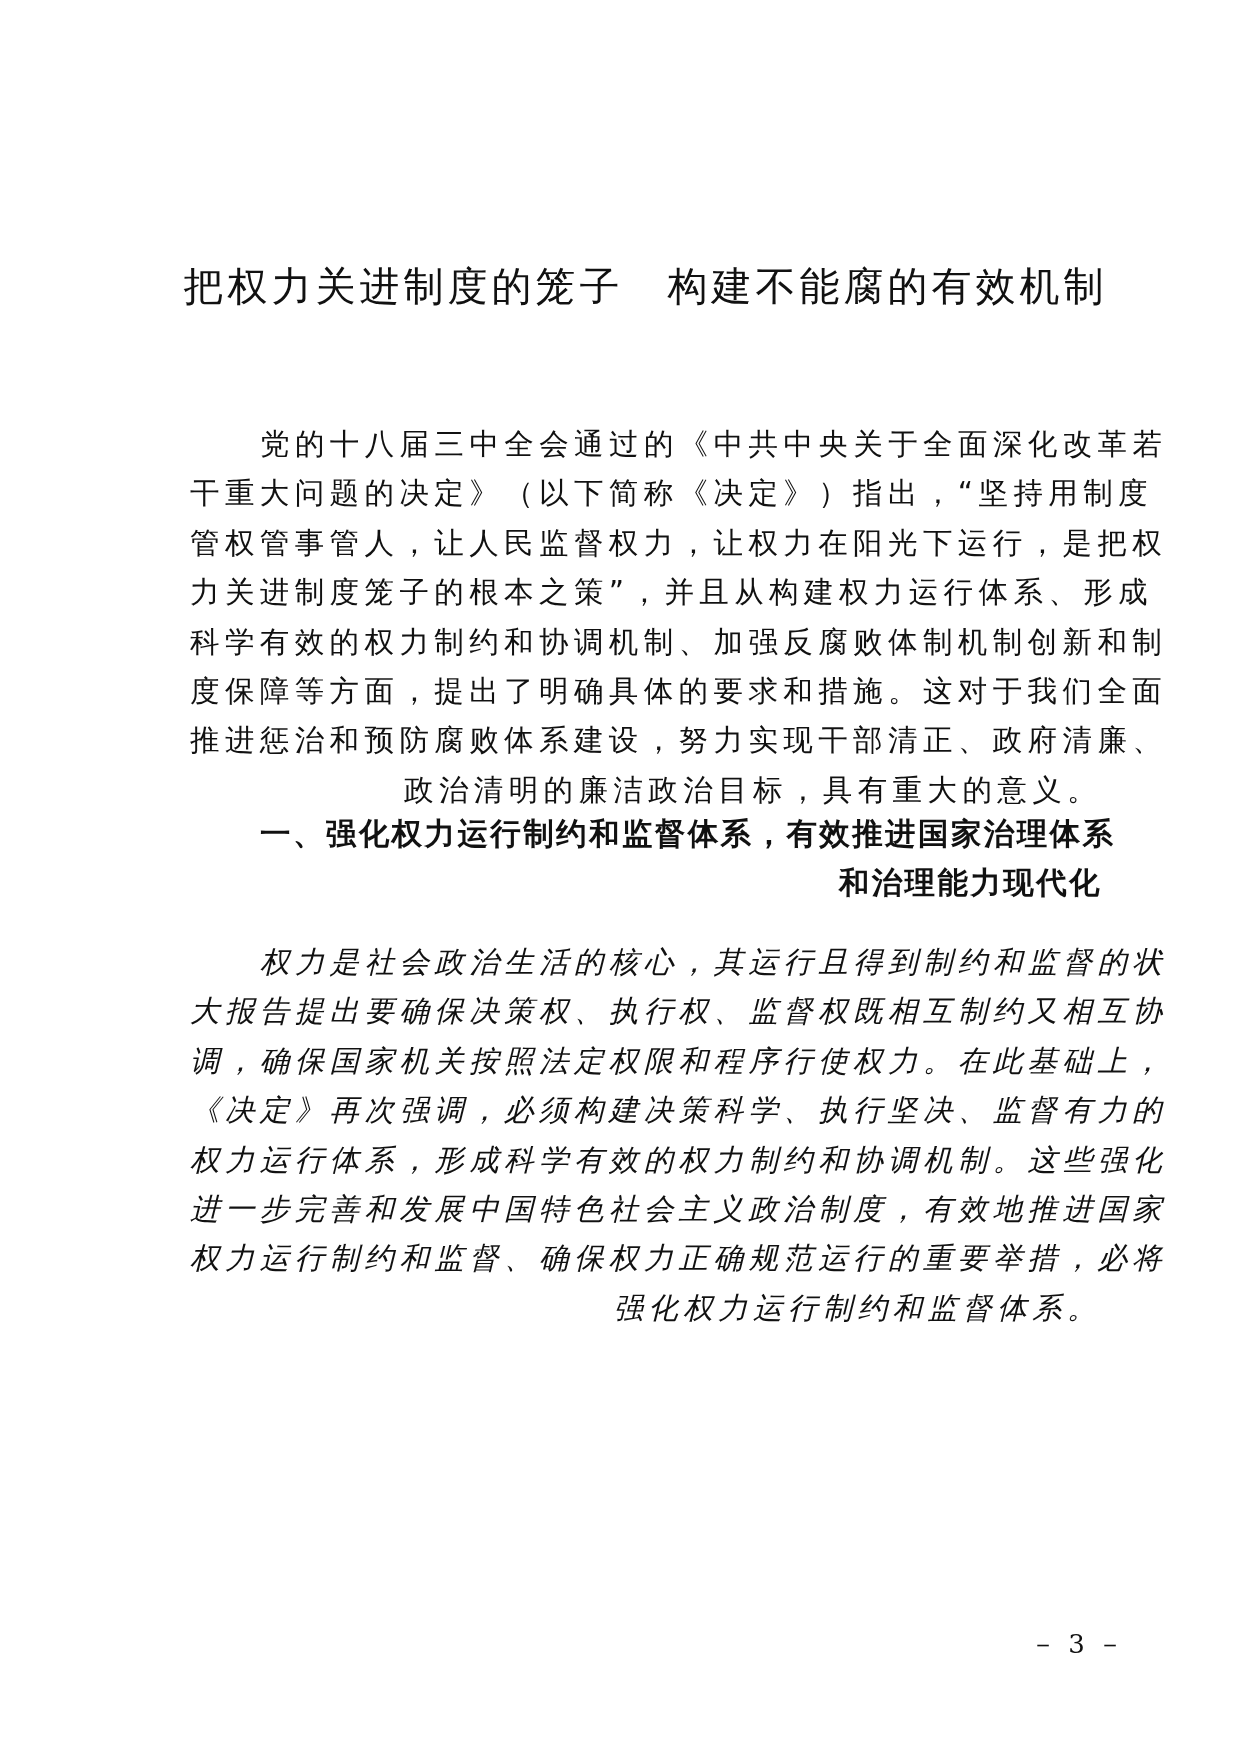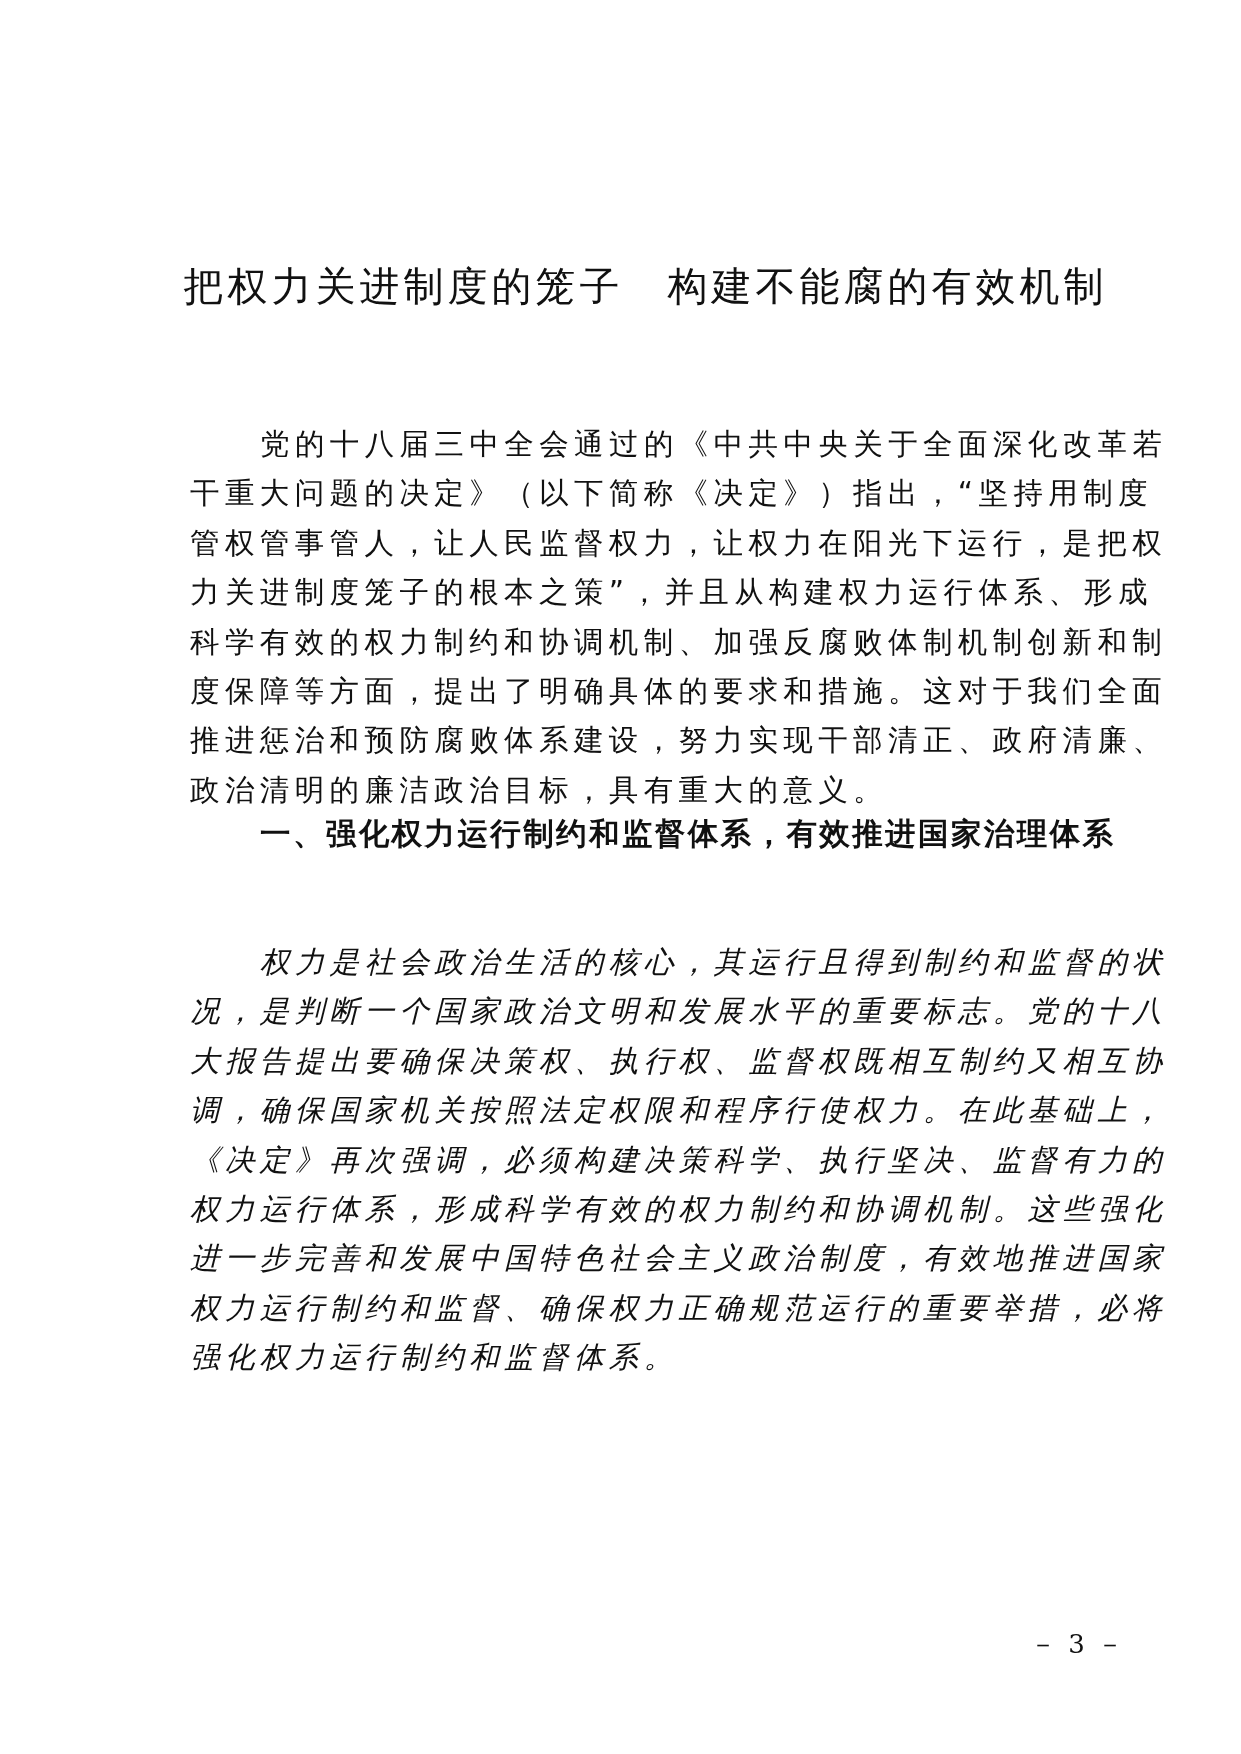--- a/index.html
+++ b/index.html
@@ -43,20 +43,21 @@
       letter-spacing: 5.4px;
       line-height: 49.4px;
       font-family: "DejaVu Sans", "Liberation Sans", sans-serif;
       font-weight: normal;
     }
     .line {
       display: block;
       white-space: nowrap;
       height: 49.4px;
       overflow: visible;
+      text-align: right;
     }
     .indent {
       padding-left: 70px;
     }
     .heading {
       font-weight: bold;
       letter-spacing: 2.4px;
       font-size: 30.5px;
     }
     #p1 { top: 420px; }
@@ -85,25 +86,25 @@
     <span class="line">管权管事管人，让人民监督权力，让权力在阳光下运行，是把权</span>
     <span class="line">力关进制度笼子的根本之策”，并且从构建权力运行体系、形成</span>
     <span class="line">科学有效的权力制约和协调机制、加强反腐败体制机制创新和制</span>
     <span class="line">度保障等方面，提出了明确具体的要求和措施。这对于我们全面</span>
     <span class="line">推进惩治和预防腐败体系建设，努力实现干部清正、政府清廉、</span>
     <span class="line">政治清明的廉洁政治目标，具有重大的意义。</span>
   </div>
 
   <div class="body-block heading" id="h1">
     <span class="line indent">一、强化权力运行制约和监督体系，有效推进国家治理体系</span>
+    <span class="line">和治理能力现代化</span>
   </div>
 
   <div class="body-block" id="p2">
     <span class="line indent">权力是社会政治生活的核心，其运行且得到制约和监督的状</span>
-    <span class="line">况，是判断一个国家政治文明和发展水平的重要标志。党的十八</span>
     <span class="line">大报告提出要确保决策权、执行权、监督权既相互制约又相互协</span>
     <span class="line">调，确保国家机关按照法定权限和程序行使权力。在此基础上，</span>
     <span class="line">《决定》再次强调，必须构建决策科学、执行坚决、监督有力的</span>
     <span class="line">权力运行体系，形成科学有效的权力制约和协调机制。这些强化</span>
     <span class="line">进一步完善和发展中国特色社会主义政治制度，有效地推进国家</span>
     <span class="line">权力运行制约和监督、确保权力正确规范运行的重要举措，必将</span>
     <span class="line">强化权力运行制约和监督体系。</span>
   </div>
 
   <div class="page-number">－ 3 －</div>

